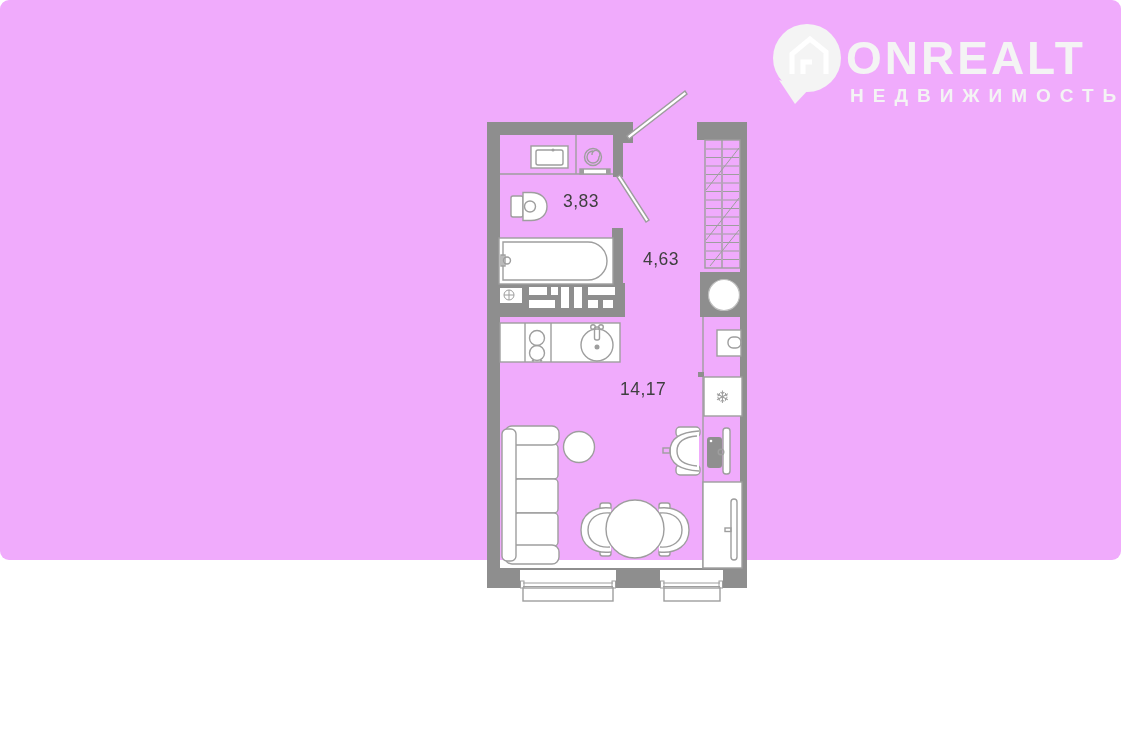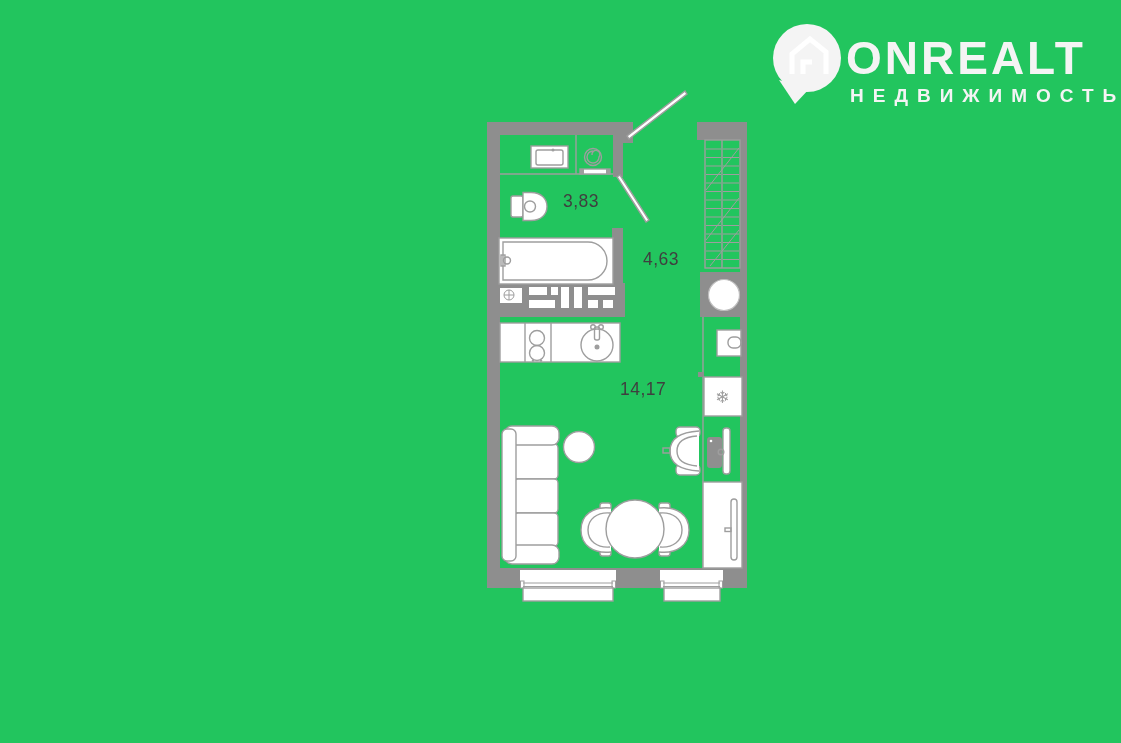--- a/index.html
+++ b/index.html
@@ -1,17 +1,17 @@
 <!DOCTYPE html>
 <html><head>
 <meta charset="utf-8">
 <style>
   html,body{margin:0;padding:0;background:#ffffff;}
   body{width:1121px;height:743px;overflow:hidden;font-family:"Liberation Sans",sans-serif;}
-  .stage{position:relative;width:1121px;height:743px;background:#22c55e;}
+  .stage{position:relative;width:1121px;height:560px;background:#f0abfc;border-radius:9px;}
   svg{position:absolute;left:0;top:0;}
   .wall{fill:#8e8e8e;stroke:none;}
   .s{stroke:#9e9e9e;stroke-width:1.4;fill:#ffffff;}
   .sn{stroke:#9e9e9e;stroke-width:1.4;fill:none;}
   .st{stroke:#9e9e9e;stroke-width:1;fill:none;}
   .gf{fill:#9e9e9e;stroke:none;}
   .df{fill:#8f8f8f;stroke:none;}
   .wf{fill:#ffffff;stroke:none;}
   .area{font-family:"Liberation Sans",sans-serif;font-size:17.5px;fill:#3f3f3f;letter-spacing:.5px;}
   .flake{font-family:"DejaVu Sans",sans-serif;font-size:17px;fill:#9e9e9e;}

